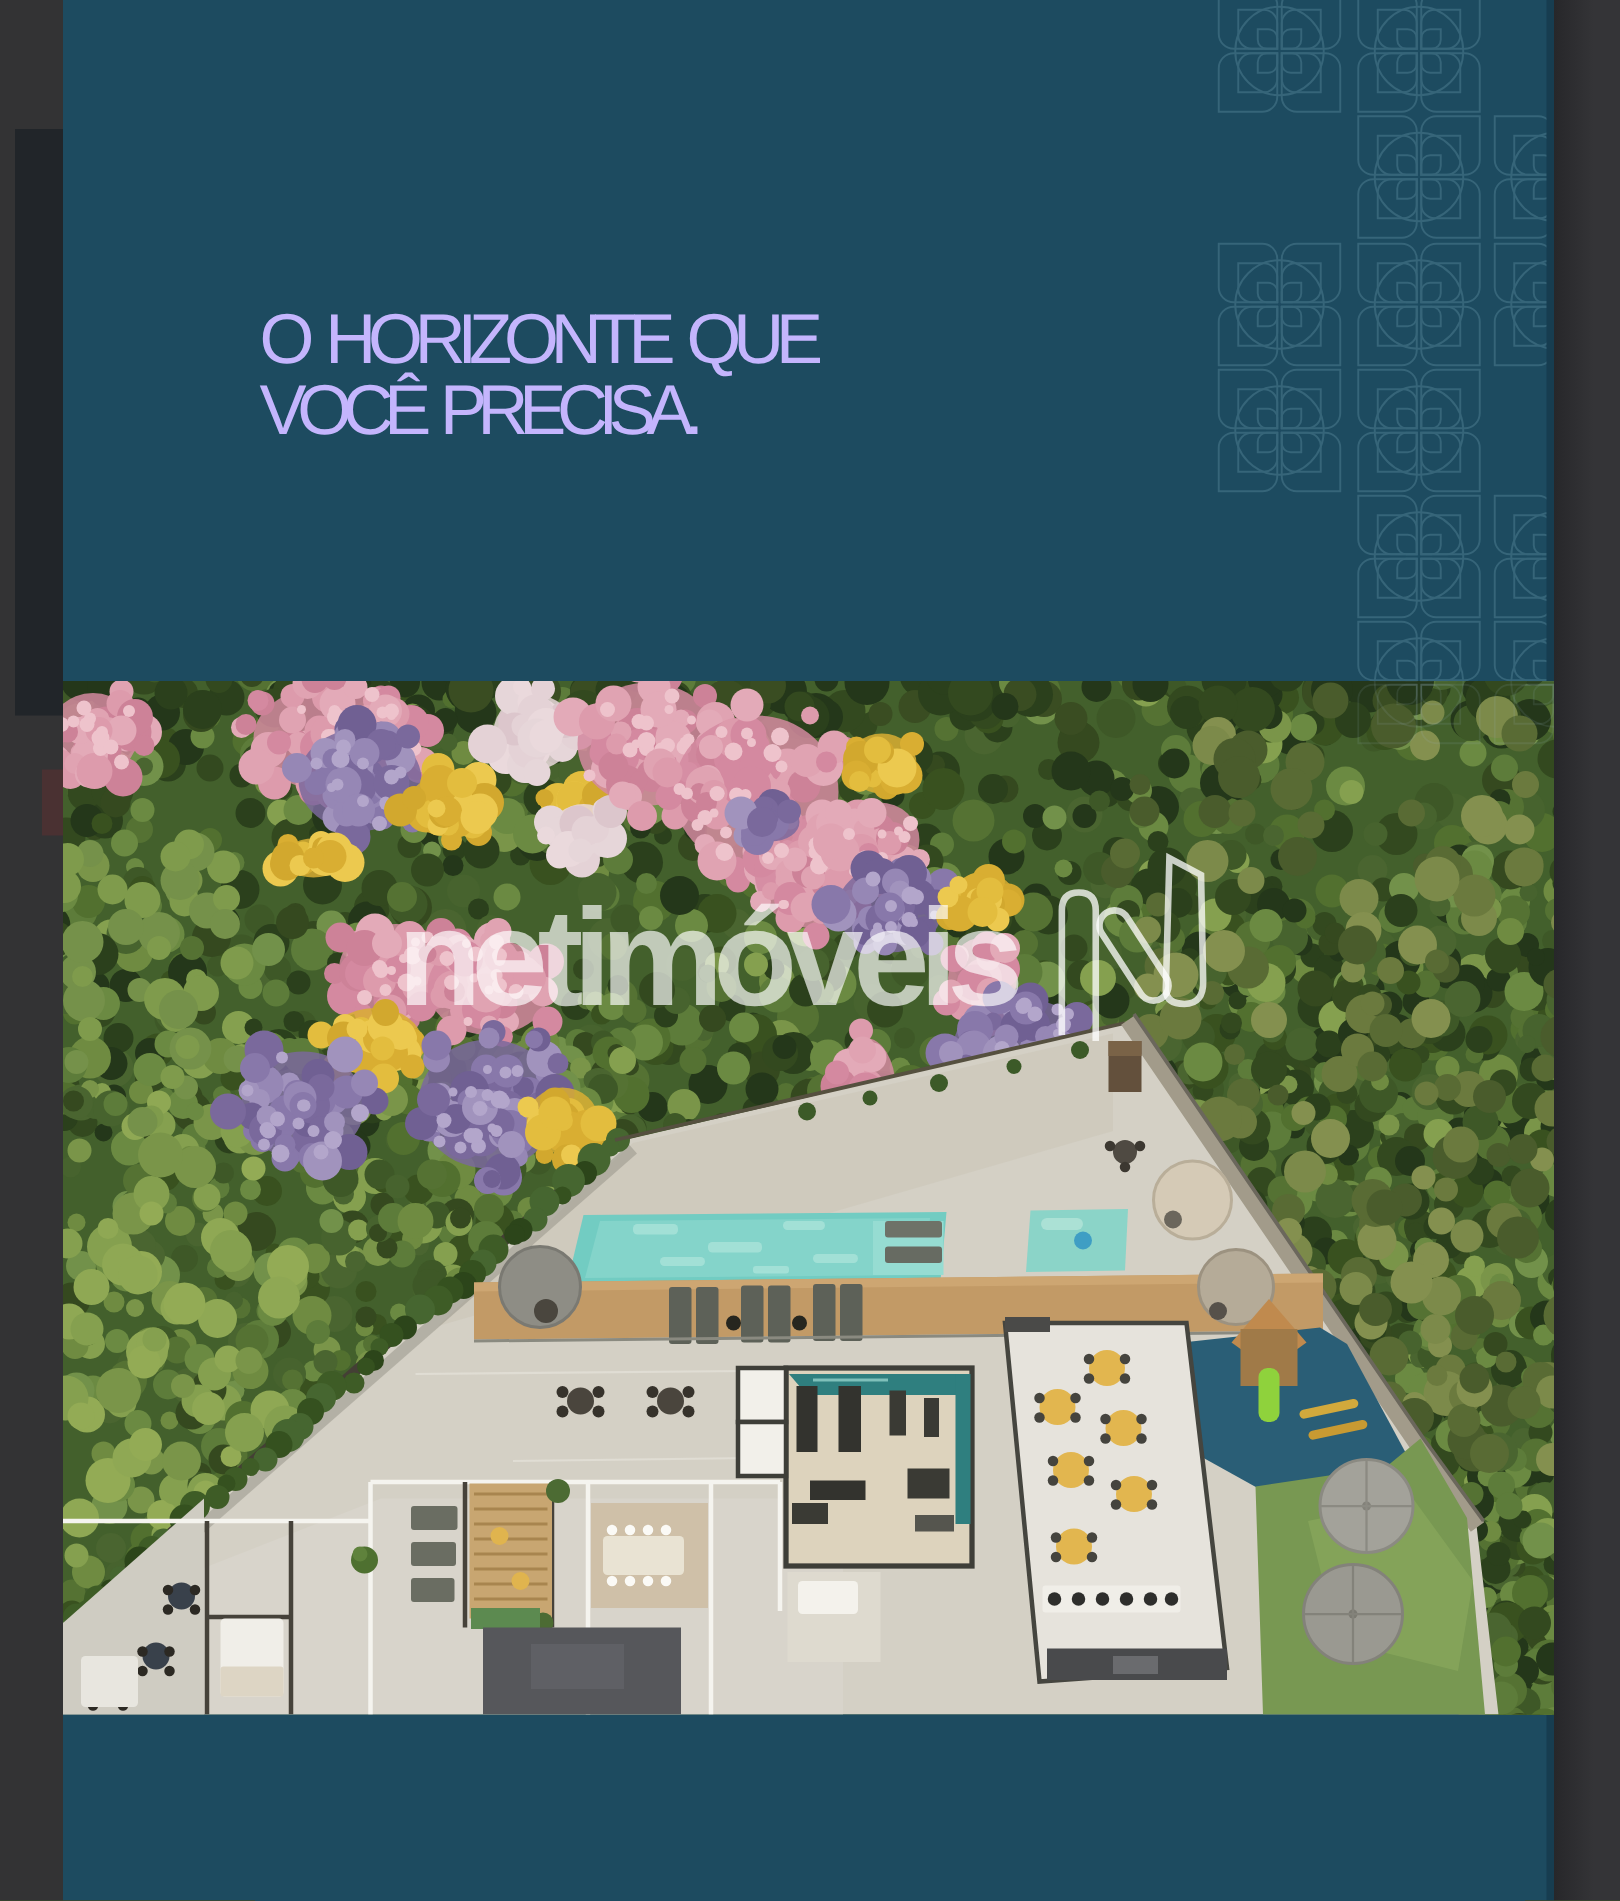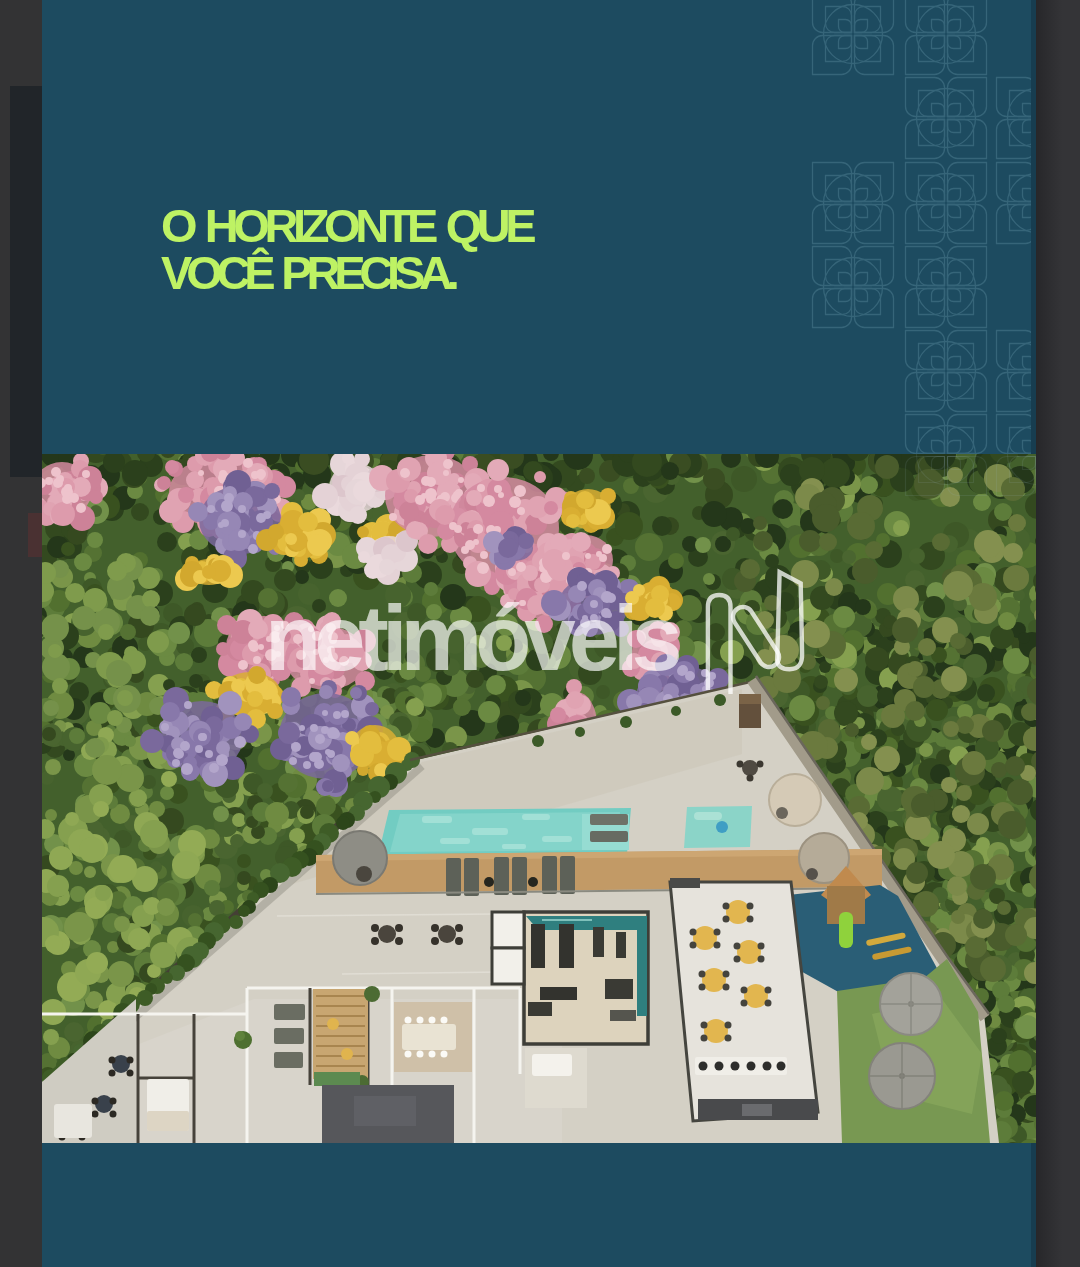--- a/index.html
+++ b/index.html
@@ -211,21 +211,21 @@
         <path d="M -40.5,11.5 A 10,10 0 0 1 -30.5,1.5 L -1.5,1.5 L -1.5,30.5 A 10,10 0 0 1 -11.5,40.5 L -40.5,40.5 Z"></path>
         <path d="M -27.5,10.5 A 9,9 0 0 1 -18.5,1.5 L -1.5,1.5 L -1.5,18.5 A 9,9 0 0 1 -10.5,27.5 L -27.5,27.5 Z"></path>
         <path d="M -14.5,7.5 A 6,6 0 0 1 -8.5,1.5 L -1.5,1.5 L -1.5,8.5 A 6,6 0 0 1 -7.5,14.5 L -14.5,14.5 Z"></path>
         <path d="M 1.5,1.5 L 30.5,1.5 A 10,10 0 0 1 40.5,11.5 L 40.5,40.5 L 11.5,40.5 A 10,10 0 0 1 1.5,30.5 Z"></path>
         <path d="M 1.5,1.5 L 18.5,1.5 A 9,9 0 0 1 27.5,10.5 L 27.5,27.5 L 10.5,27.5 A 9,9 0 0 1 1.5,18.5 Z"></path>
         <path d="M 1.5,1.5 L 8.5,1.5 A 6,6 0 0 1 14.5,7.5 L 14.5,14.5 L 7.5,14.5 A 6,6 0 0 1 1.5,8.5 Z"></path>
         <circle cx="0" cy="0" r="29.5"></circle>
       </g>
   </svg>
 
-  <div style="position:absolute;left:119px;top:202px;color:#bef264;font-weight:bold;font-size:47px;line-height:47px;letter-spacing:-5.4px;word-spacing:5px;white-space:nowrap">O HORIZONTE QUE<br><span style="letter-spacing:-6.2px">VOCÊ PRECISA.</span></div>
+  <div style="position:absolute;left:131px;top:202px;color:#c4b5fd;font-weight:normal;font-size:47px;line-height:47px;letter-spacing:-5.4px;word-spacing:5px;white-space:nowrap">O HORIZONTE QUE<br><span style="letter-spacing:-6.2px">VOCÊ PRECISA.</span></div>
 
   <div style="position:absolute;right:0;top:0;width:5px;height:1267px;background:#173d50"></div>
 
   <svg width="994" height="76" viewBox="0 454 994 76" style="position:absolute;left:0;top:454px;z-index:3" fill="none" stroke="#9db8c2" stroke-opacity="0.12" stroke-width="1.2">
   <g transform="translate(904,455)">
         <path d="M -40.5,-40.5 L -11.5,-40.5 A 10,10 0 0 1 -1.5,-30.5 L -1.5,-1.5 L -30.5,-1.5 A 10,10 0 0 1 -40.5,-11.5 Z"></path>
         <path d="M -27.5,-27.5 L -10.5,-27.5 A 9,9 0 0 1 -1.5,-18.5 L -1.5,-1.5 L -18.5,-1.5 A 9,9 0 0 1 -27.5,-10.5 Z"></path>
         <path d="M -14.5,-14.5 L -7.5,-14.5 A 6,6 0 0 1 -1.5,-8.5 L -1.5,-1.5 L -8.5,-1.5 A 6,6 0 0 1 -14.5,-7.5 Z"></path>
         <path d="M 1.5,-30.5 A 10,10 0 0 1 11.5,-40.5 L 40.5,-40.5 L 40.5,-11.5 A 10,10 0 0 1 30.5,-1.5 L 1.5,-1.5 Z"></path>
         <path d="M 1.5,-18.5 A 9,9 0 0 1 10.5,-27.5 L 27.5,-27.5 L 27.5,-10.5 A 9,9 0 0 1 18.5,-1.5 L 1.5,-1.5 Z"></path>

